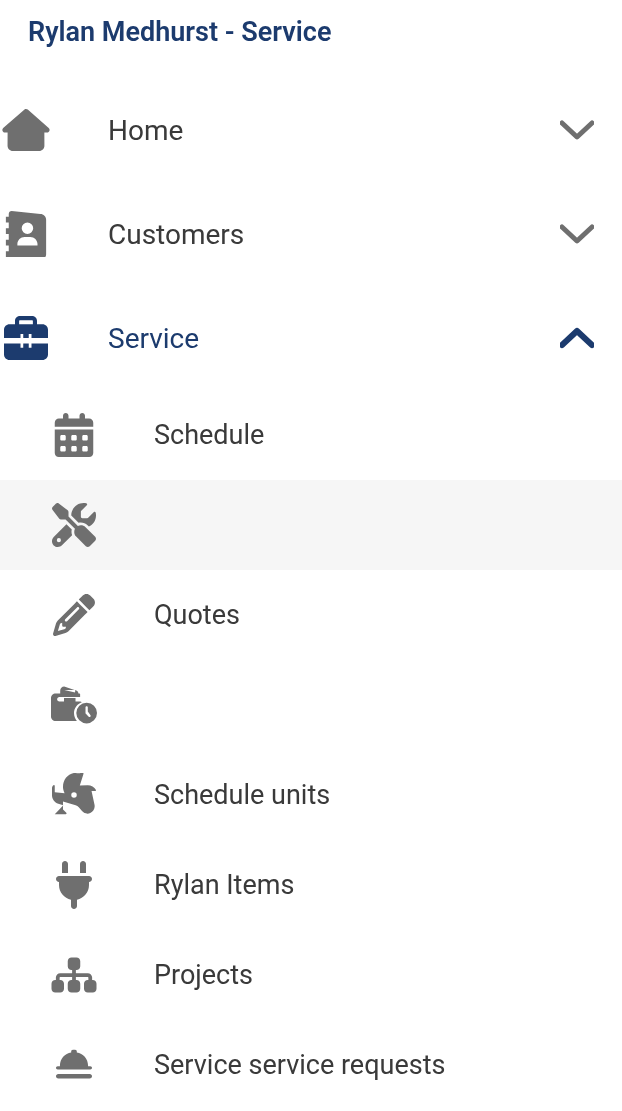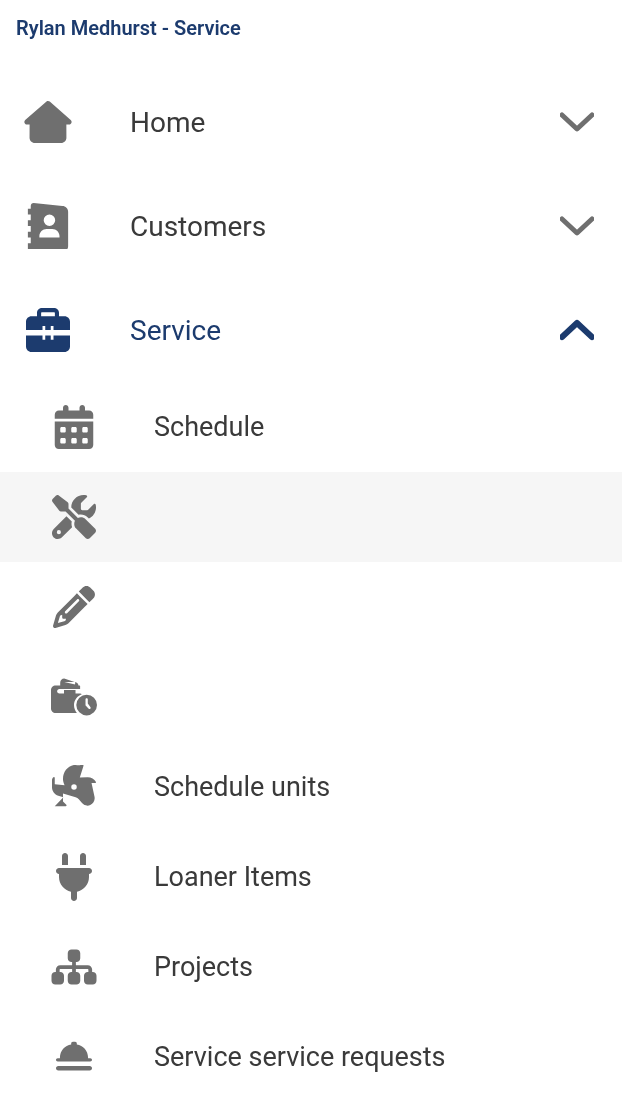--- a/index.html
+++ b/index.html
@@ -6,31 +6,30 @@
   html, body { width: 622px; height: 1111px; font-family: "Segoe UI", Roboto, Arial, sans-serif; background: #fff; }
   :root {
     --navy: #1c3b6e;
     --grey: #6f6f6f;
     --text: #3a3a3a;
     --hover: #f6f6f6;
   }
   .wrapper { padding-top: 16px; }
   .title {
     color: var(--navy);
-    font-size: 20px;
+    font-size: 27px;
     font-weight: 600;
-    padding: 0 0 30px 16px;
+    padding: 0 0 30px 28px;
   }
 
   
   .nav-row {
     display: flex;
     align-items: center;
     height: 104px;
-    padding-left: 22px;
     padding-right: 28px;
     cursor: pointer;
   }
   .nav-row .icon-slot {
     width: 52px;
     display: flex;
     justify-content: center;
     align-items: center;
   }
   .nav-row .label {
@@ -141,20 +140,21 @@
           </svg>
       </span>
     </div>
 
     <div class="sub-row">
       <span class="icon-slot icon">
         <svg width="42" height="42" viewBox="0 0 512 512">
             <path d="M410.3 231l11.3-11.3-33.9-33.9-62.1-62.1-33.9-33.9-11.3 11.3-22.6 22.6L58.6 322.9c-10.4 10.4-18 23.3-22.2 37.4L1 480.7c-2.5 8.4-.2 17.5 6.1 23.7s15.3 8.5 23.7 6.1l120.3-35.4c14.1-4.2 27-11.8 37.4-22.2L387.7 253.7 410.3 231zM160 399.4l-9.1 22.7c-4 3.1-8.5 5.4-13.3 6.9L59.4 452l23-78.1c1.4-4.9 3.8-9.4 6.9-13.3l22.7-9.1 0 32c0 8.8 7.2 16 16 16l32 0zM362.7 18.7L348.3 33.2 325.7 55.8 314.3 67.1l33.9 33.9 62.1 62.1 33.9 33.9 11.3-11.3 22.6-22.6 14.5-14.5c25-25 25-65.5 0-90.5L453.3 18.7c-25-25-65.5-25-90.5 0zm-47.4 168l-144 144c-6.2 6.2-16.4 6.2-22.6 0s-6.2-16.4 0-22.6l144-144c6.2-6.2 16.4-6.2 22.6 0s6.2 16.4 0 22.6z"></path>
           </svg>
       </span>
+      <span class="label">Quotes</span>
     </div>
 
     <div class="sub-row">
       <span class="icon-slot icon">
         <svg width="46" height="42" viewBox="0 0 640 512">
             <path d="M184 48l144 0c4.4 0 8 3.6 8 8l0 40 46.5 0c-2.9-28.5-27-48-55.5-48L184 0c-30.9 0-56 25.1-56 56l0 40-64 0c-35.3 0-64 28.7-64 64L0 416c0 35.3 28.7 64 64 64l296.2 0C335.1 449.6 320 410.5 320 368c0-70.7 45.8-130.7 109.3-152c-6.9-5.1-15.3-8-24.3-8l-64 0 0-48-160 0 0 48-64 0c-17.7 0-32-14.3-32-32s14.3-32 32-32l288 0 0-40c0-4.4-3.6-8-8-8L184 48zM496 224a144 144 0 1 1 0 288 144 144 0 1 1 0-288zm16 64c0-8.8-7.2-16-16-16s-16 7.2-16 16l0 80c0 4.2 1.7 8.3 4.7 11.3l40 40c6.2 6.2 16.4 6.2 22.6 0s6.2-16.4 0-22.6L512 345.4l0-57.4z"></path>
           </svg>
       </span>
     </div>
 
@@ -166,21 +166,21 @@
       </span>
       <span class="label">Schedule units</span>
     </div>
 
     <div class="sub-row">
       <span class="icon-slot icon">
         <svg width="36" height="48" viewBox="0 0 384 512">
             <path d="M96 0C78.3 0 64 14.3 64 32l0 96 64 0 0-96c0-17.7-14.3-32-32-32zM288 0c-17.7 0-32 14.3-32 32l0 96 64 0 0-96c0-17.7-14.3-32-32-32zM32 160c-17.7 0-32 14.3-32 32s14.3 32 32 32l0 32c0 77.4 55 142 128 156.8l0 67.2c0 17.7 14.3 32 32 32s32-14.3 32-32l0-67.2C297 398 352 333.4 352 256l0-32c17.7 0 32-14.3 32-32s-14.3-32-32-32L32 160z"></path>
           </svg>
       </span>
-      <span class="label">Loaner Items</span>
+      <span class="label">Rylan Items</span>
     </div>
 
     <div class="sub-row">
       <span class="icon-slot icon">
         <svg width="46" height="40" viewBox="0 0 576 512">
             <path d="M208 80c0-26.5 21.5-48 48-48l64 0c26.5 0 48 21.5 48 48l0 64c0 26.5-21.5 48-48 48l-8 0 0 40 152 0c30.9 0 56 25.1 56 56l0 32 8 0c26.5 0 48 21.5 48 48l0 64c0 26.5-21.5 48-48 48l-64 0c-26.5 0-48-21.5-48-48l0-64c0-26.5 21.5-48 48-48l8 0 0-32c0-4.4-3.6-8-8-8l-152 0 0 40 8 0c26.5 0 48 21.5 48 48l0 64c0 26.5-21.5 48-48 48l-64 0c-26.5 0-48-21.5-48-48l0-64c0-26.5 21.5-48 48-48l8 0 0-40-152 0c-4.4 0-8 3.6-8 8l0 32 8 0c26.5 0 48 21.5 48 48l0 64c0 26.5-21.5 48-48 48l-64 0c-26.5 0-48-21.5-48-48l0-64c0-26.5 21.5-48 48-48l8 0 0-32c0-30.9 25.1-56 56-56l152 0 0-40-8 0c-26.5 0-48-21.5-48-48l0-64z"></path>
           </svg>
       </span>
       <span class="label">Projects</span>
     </div>

